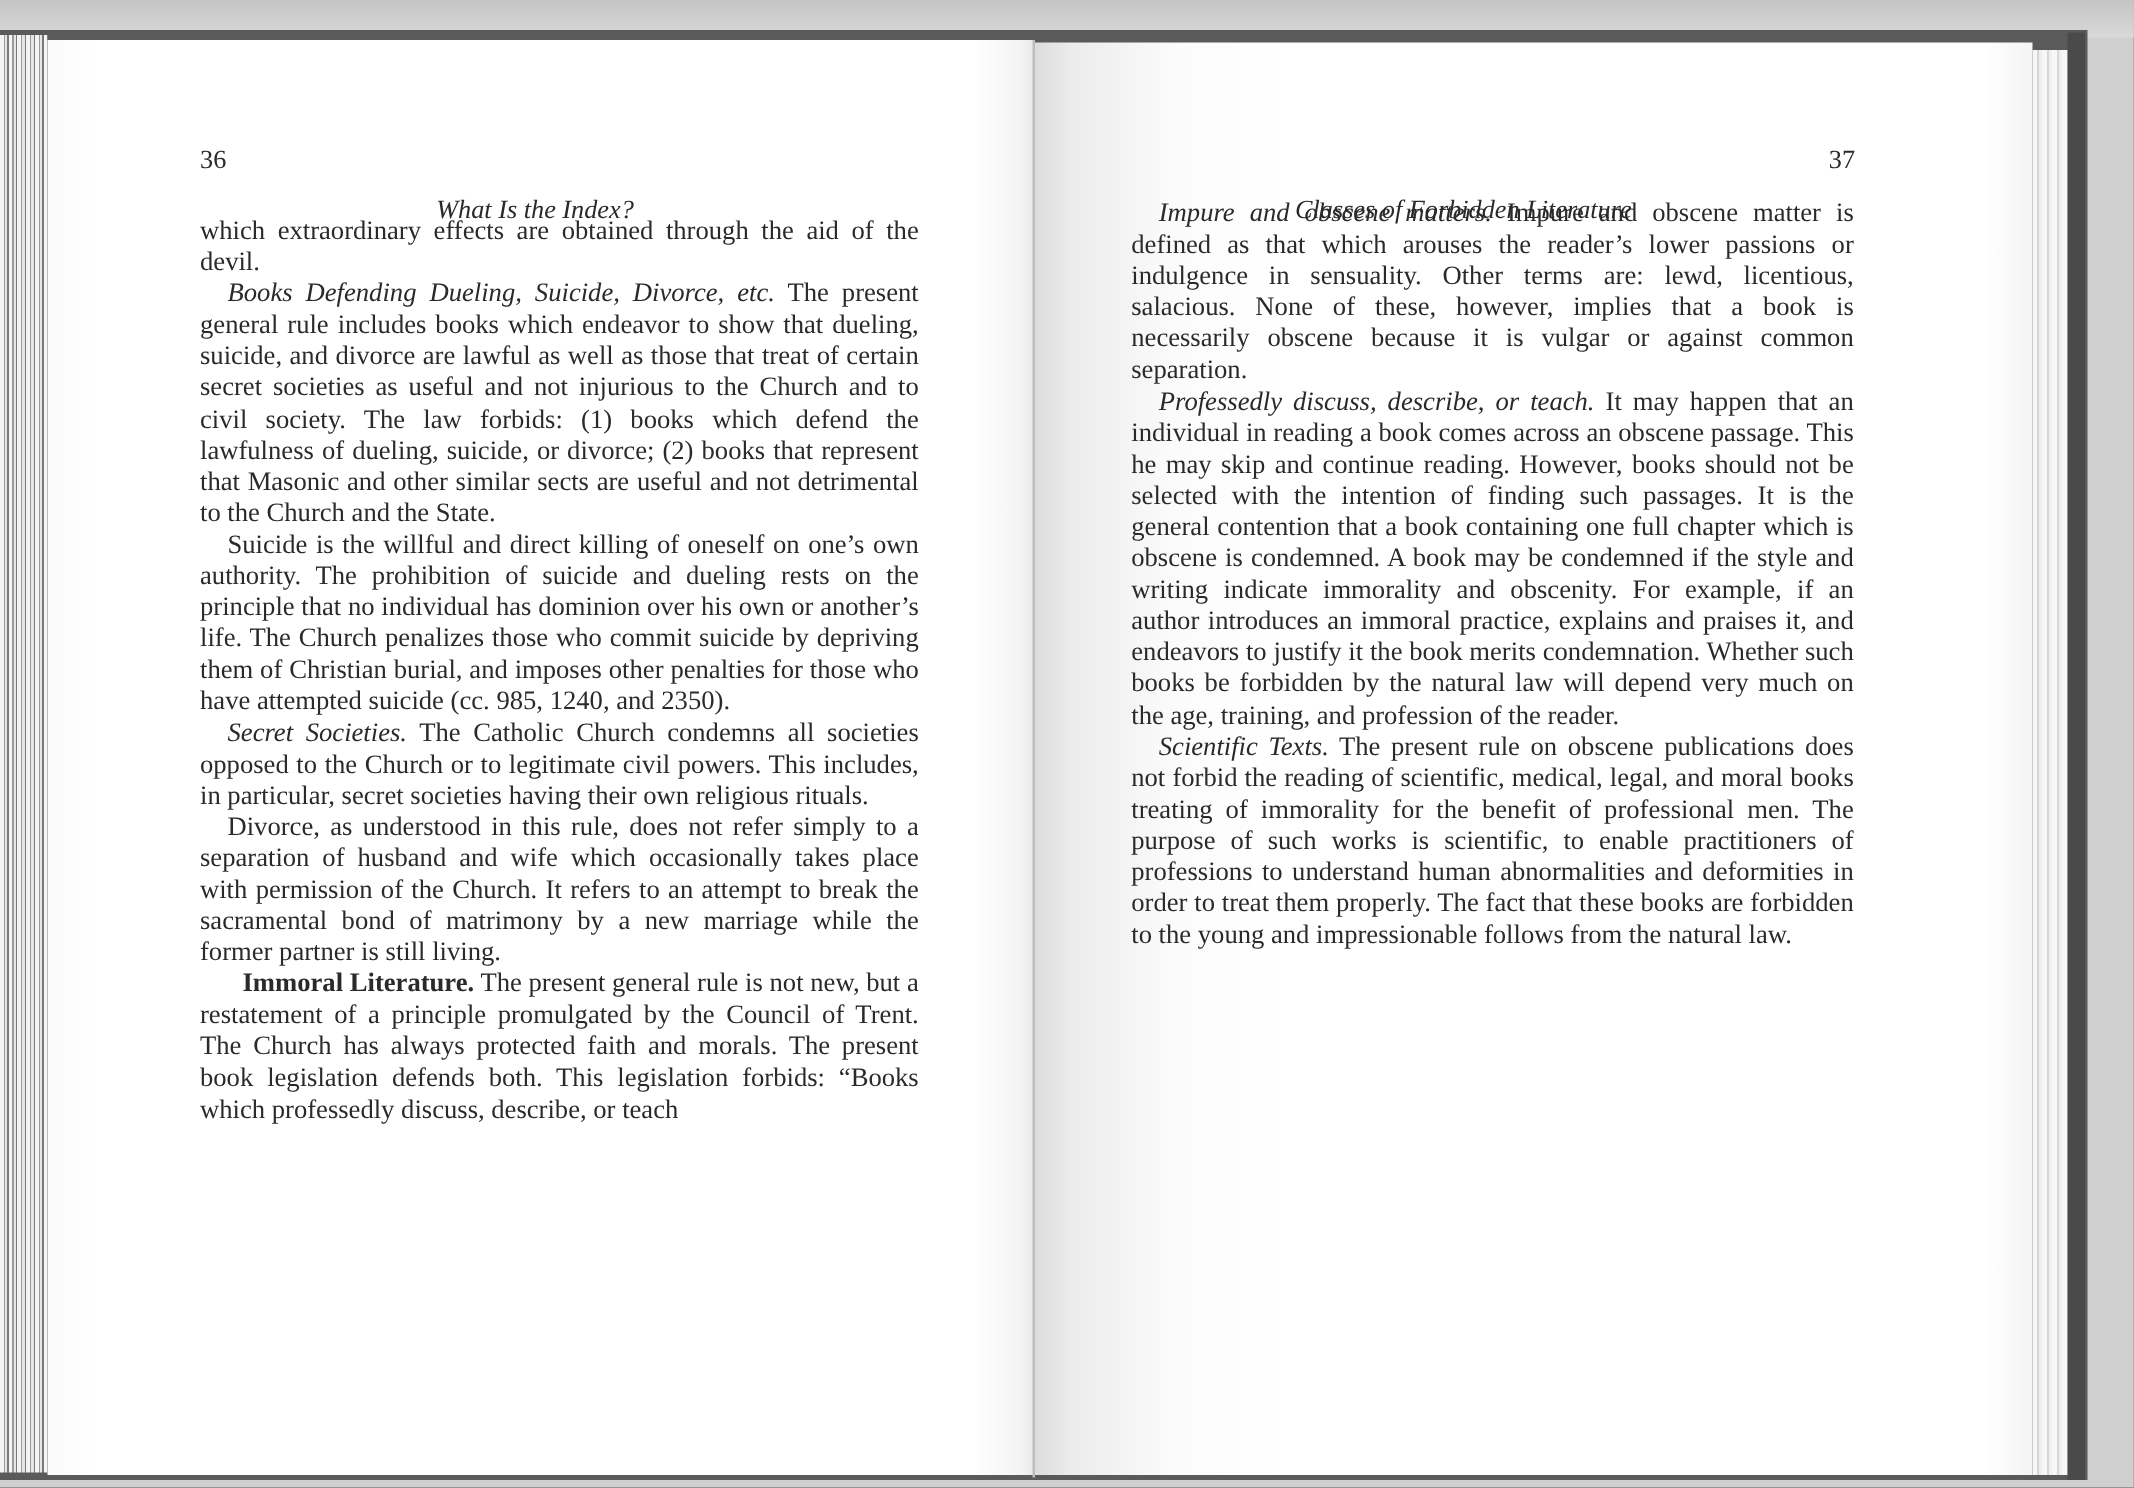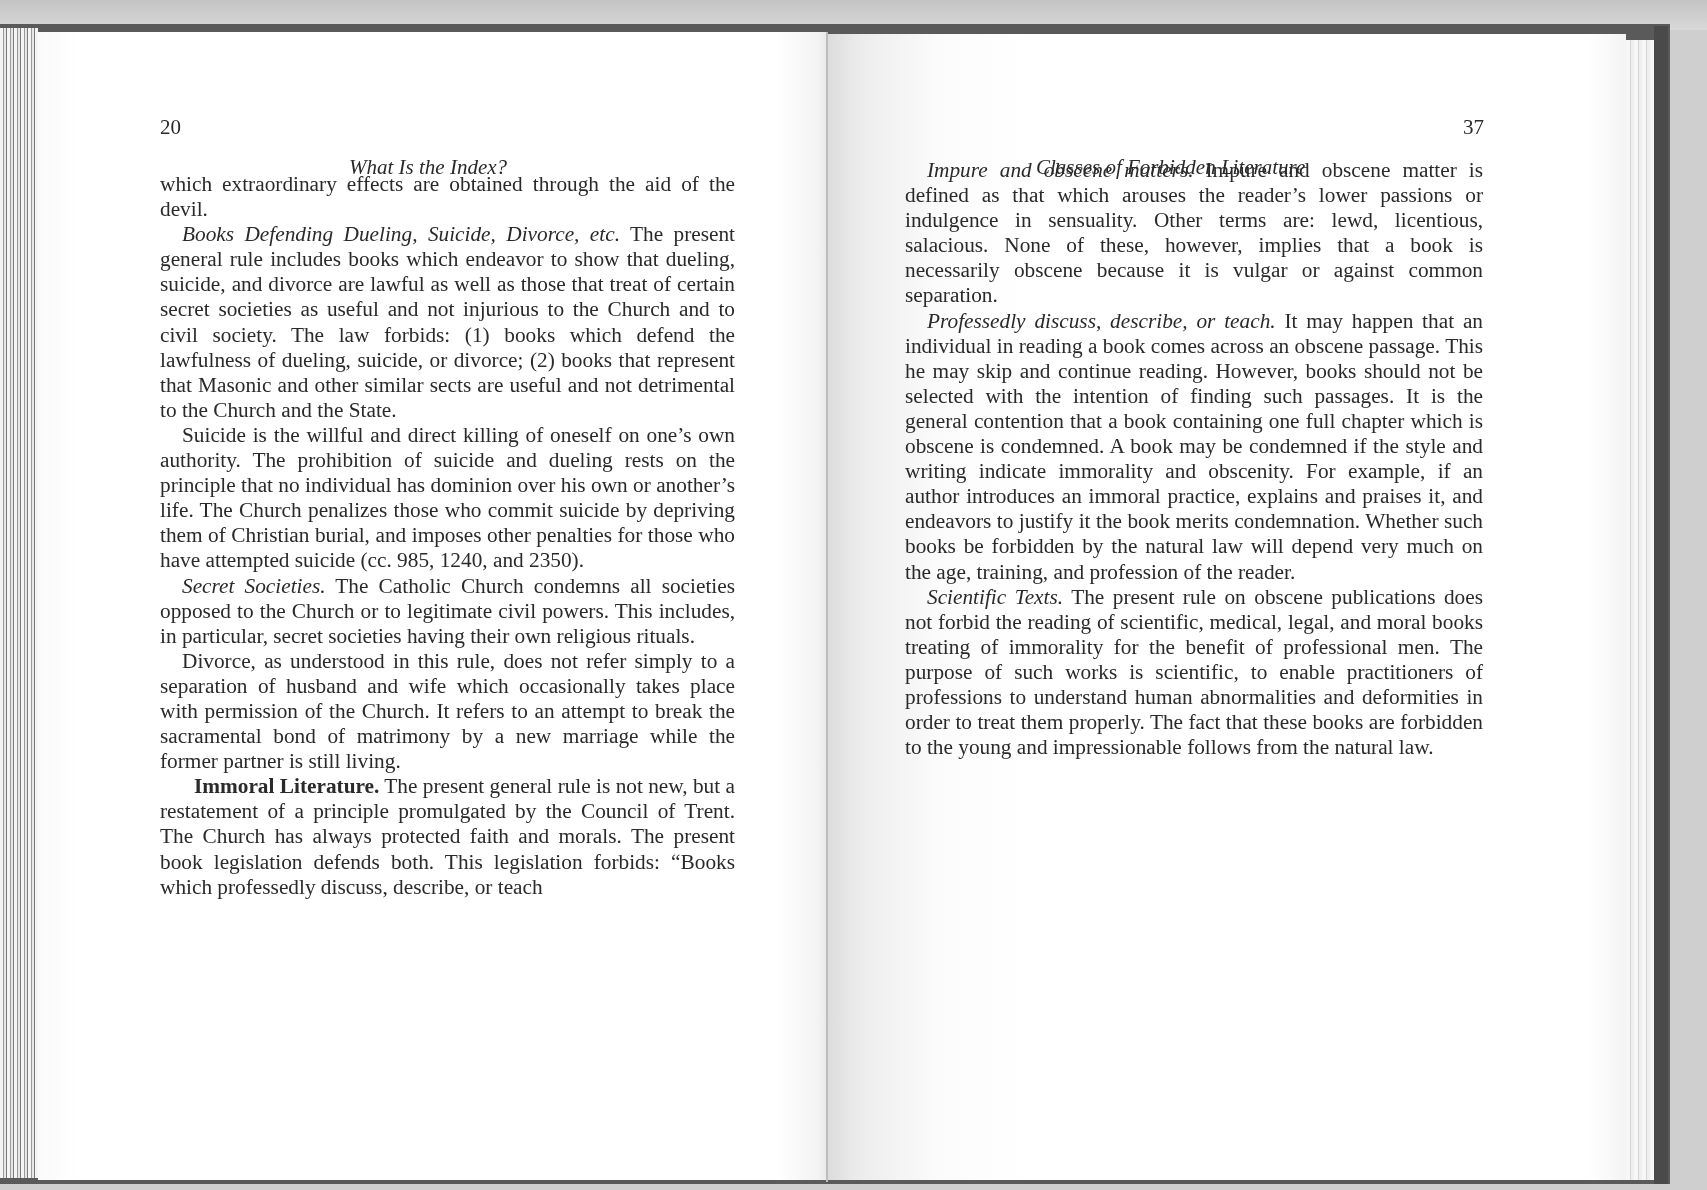--- a/index.html
+++ b/index.html
@@ -70,21 +70,21 @@
 <div class="book"></div>
 <div class="page-edges-left"></div>
 
 <div class="page left"></div>
 <div class="page right"></div>
 <div class="gutter-line"></div>
 <div class="page-edges-right"></div>
 <div class="cover-right"></div>
 
 <div class="running-head left-head">
-  <span class="num">20</span>
+  <span class="num">36</span>
   <span class="title">What Is the Index?</span>
 </div>
 
 <div class="running-head right-head">
   <span class="title">Classes of Forbidden Literature</span>
   <span class="num">37</span>
 </div>
 
 <div class="text-block left-text">
   <p class="cont"><span>which extraordinary effects are obtained through the aid of the devil.</span></p>

